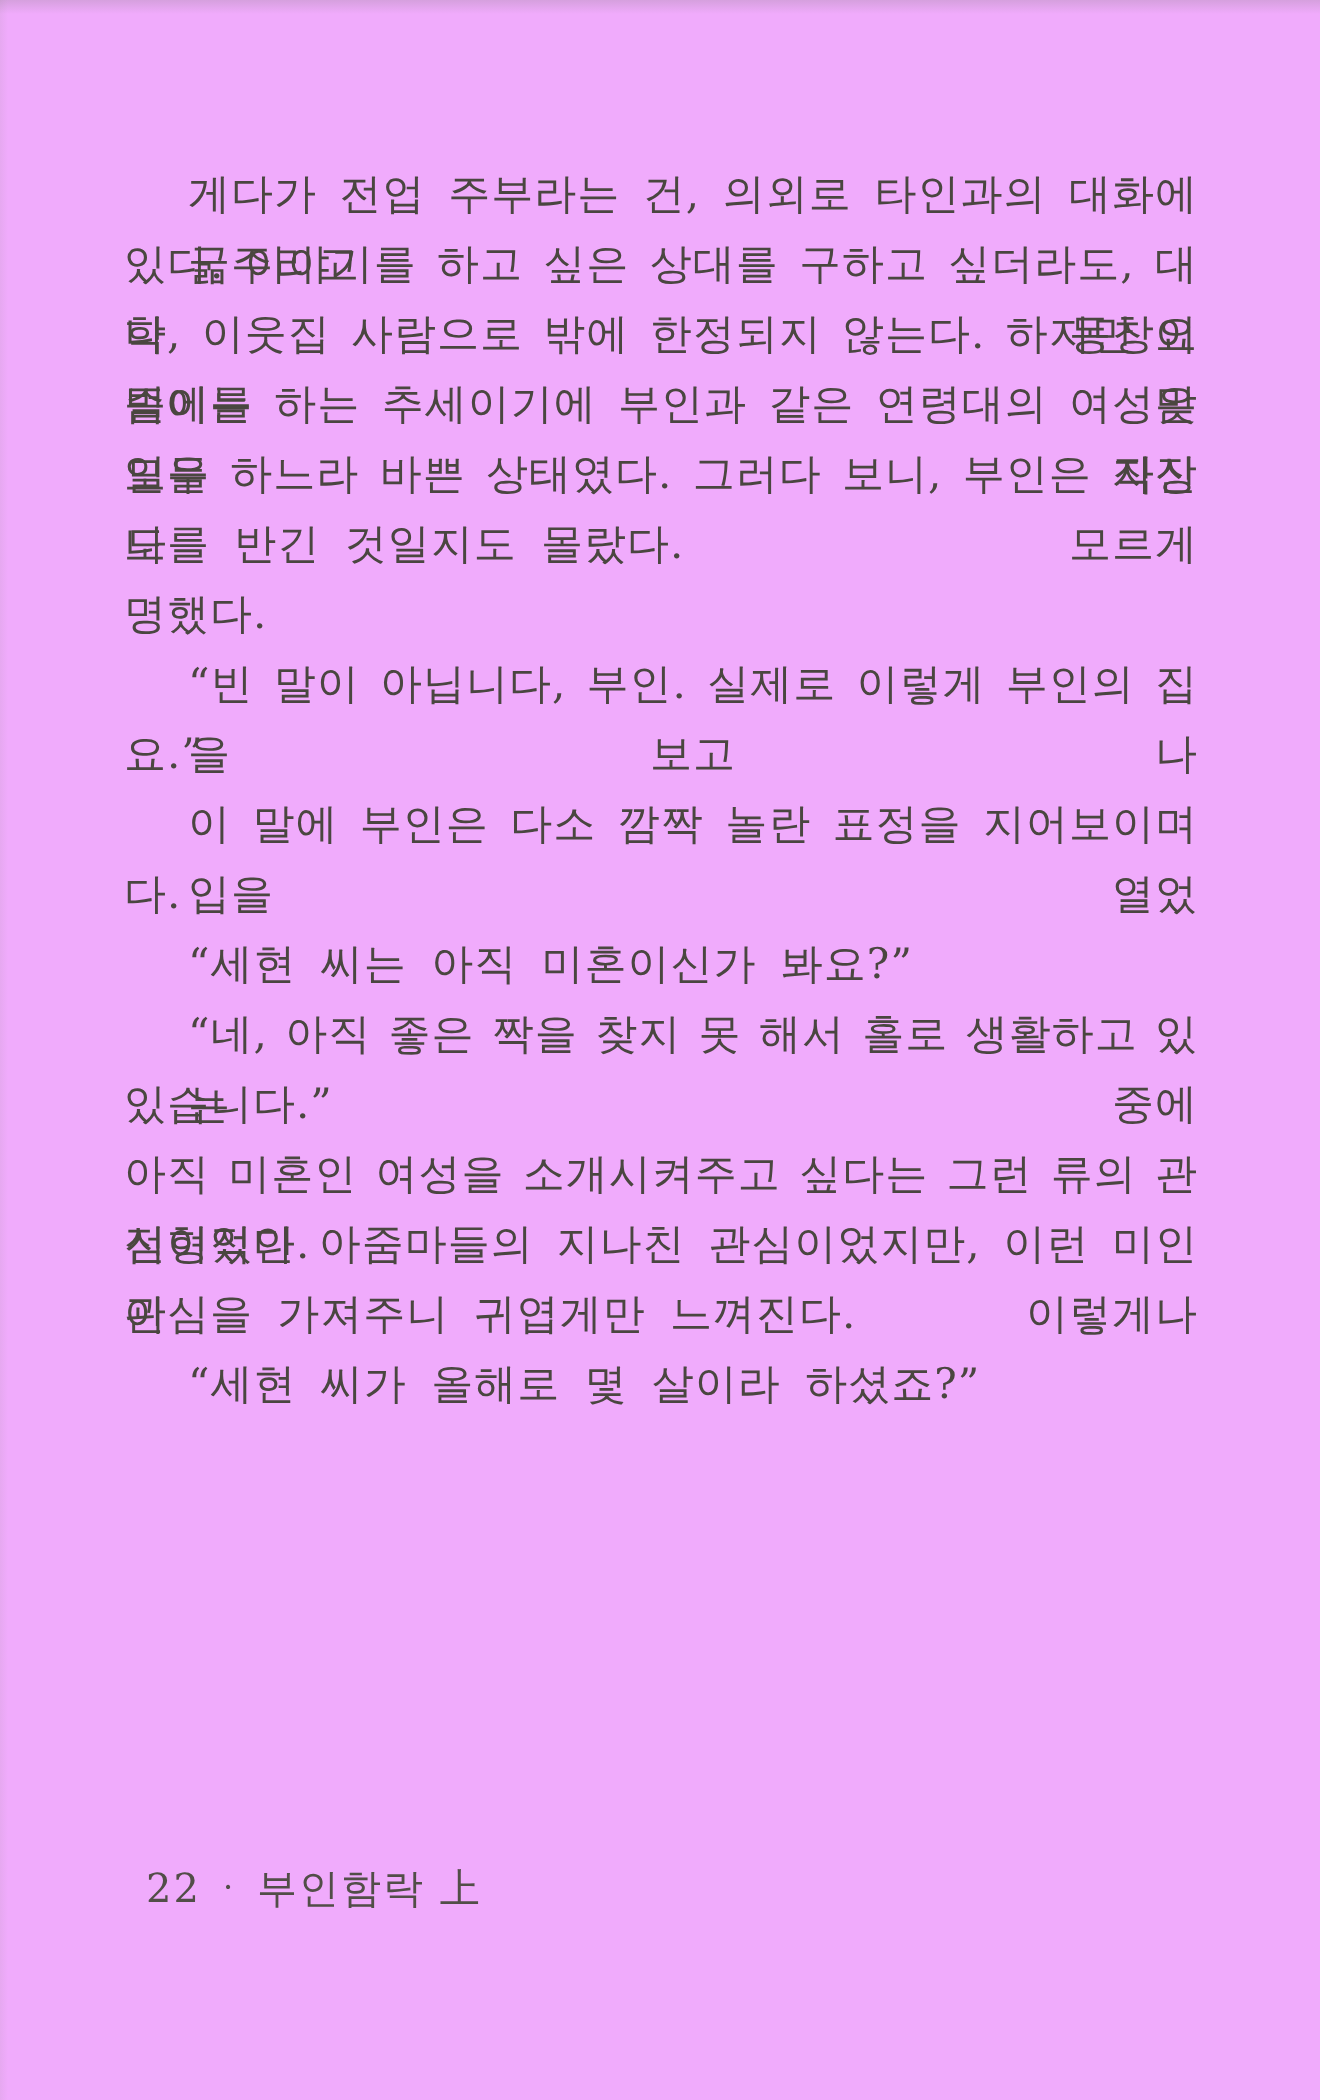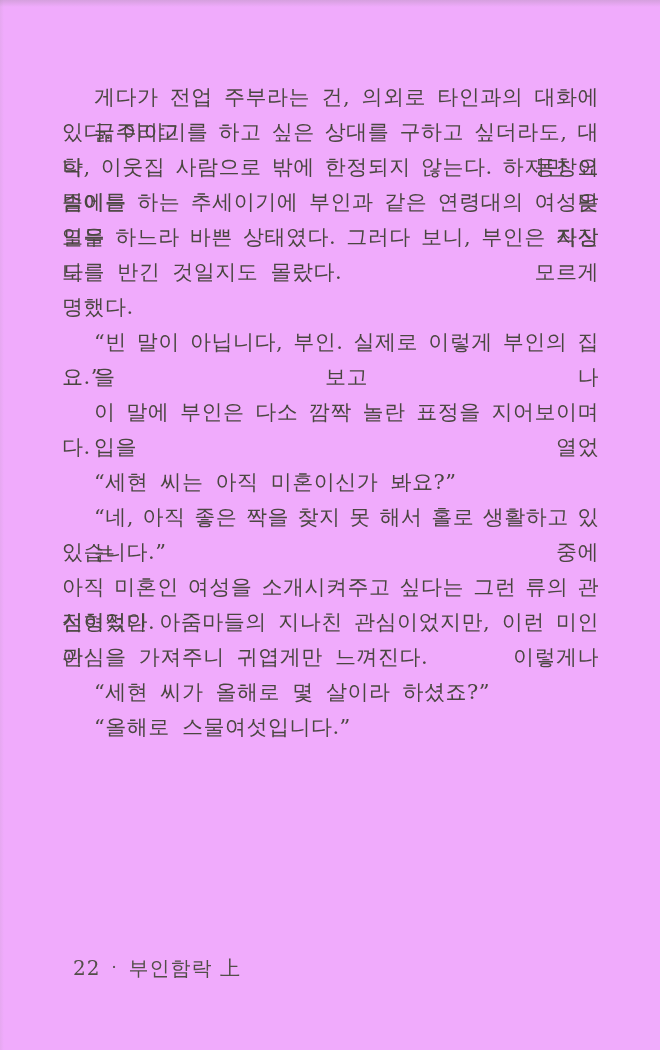--- a/index.html
+++ b/index.html
@@ -58,21 +58,21 @@
     text-align: justify;
     text-align-last: justify;
     word-spacing: normal;
   }
   .line.indent {
     padding-left: 32px;
   }
   .footer {
     position: absolute;
     left: 73px;
-    top: 955px;
+    top: 931px;
     font-size: 20px;
     color: #524e48;
     letter-spacing: 1px;
   }
   .footer .sep {
     display: inline-block;
     margin: 0 11px;
     font-size: 16px;
     vertical-align: 2px;
   }
@@ -94,20 +94,19 @@
       <div class="line">요.”</div>
       <div class="line indent justify">이 말에 부인은 다소 깜짝 놀란 표정을 지어보이며 입을 열었</div>
       <div class="line">다.</div>
       <div class="line indent">“세현 씨는 아직 미혼이신가 봐요?”</div>
       <div class="line indent justify">“네, 아직 좋은 짝을 찾지 못 해서 홀로 생활하고 있는 중에</div>
       <div class="line">있습니다.”</div>
       <div class="line justify">아직 미혼인 여성을 소개시켜주고 싶다는 그런 류의 관심이었다.</div>
       <div class="line justify">전형적인 아줌마들의 지나친 관심이었지만, 이런 미인이 이렇게나</div>
       <div class="line">관심을 가져주니 귀엽게만 느껴진다.</div>
       <div class="line indent">“세현 씨가 올해로 몇 살이라 하셨죠?”</div>
-      <div class="line indent">“올해로 스물여섯입니다.”</div>
     </div>
 
   <div class="footer">
     <span>22</span><span class="sep">·</span><span>부인함락 上</span>
   </div>
 
 </div>
 
 </body></html>

